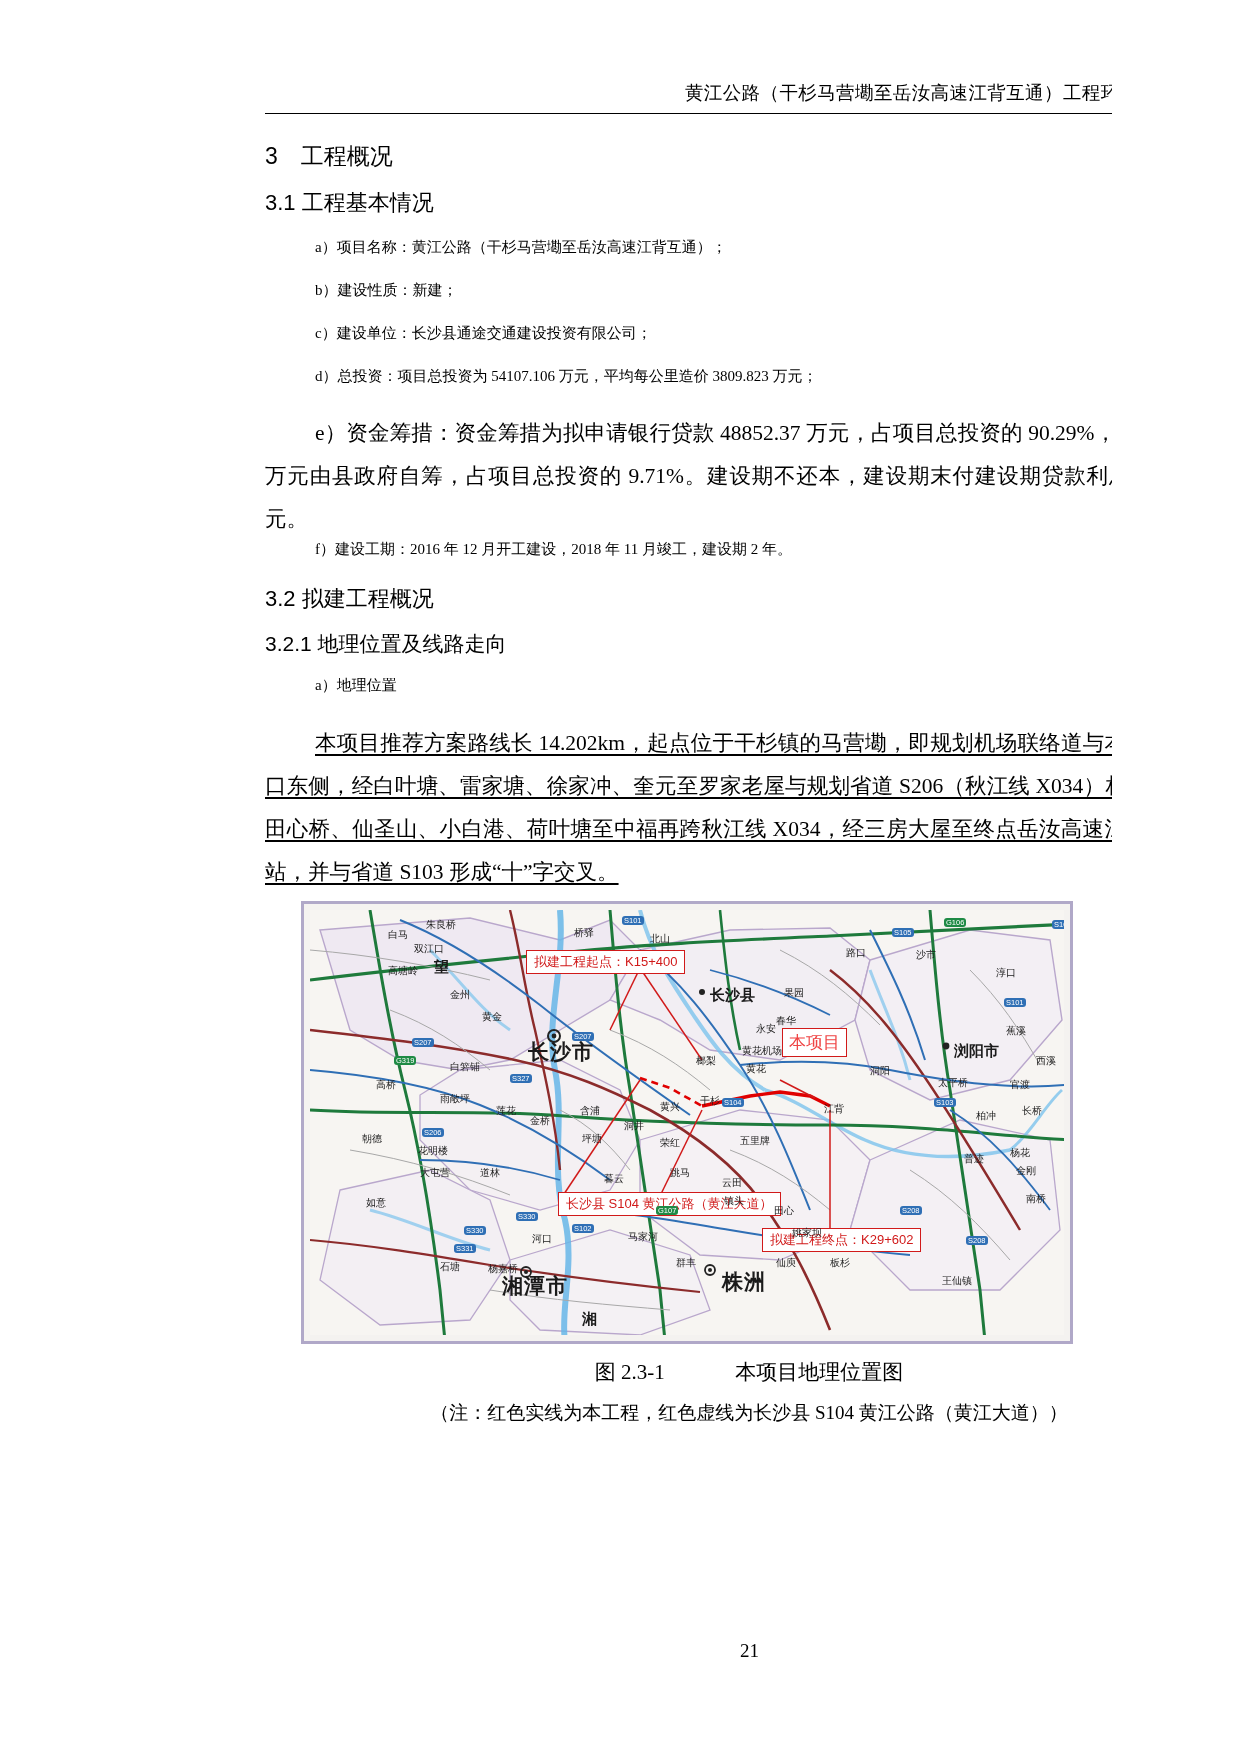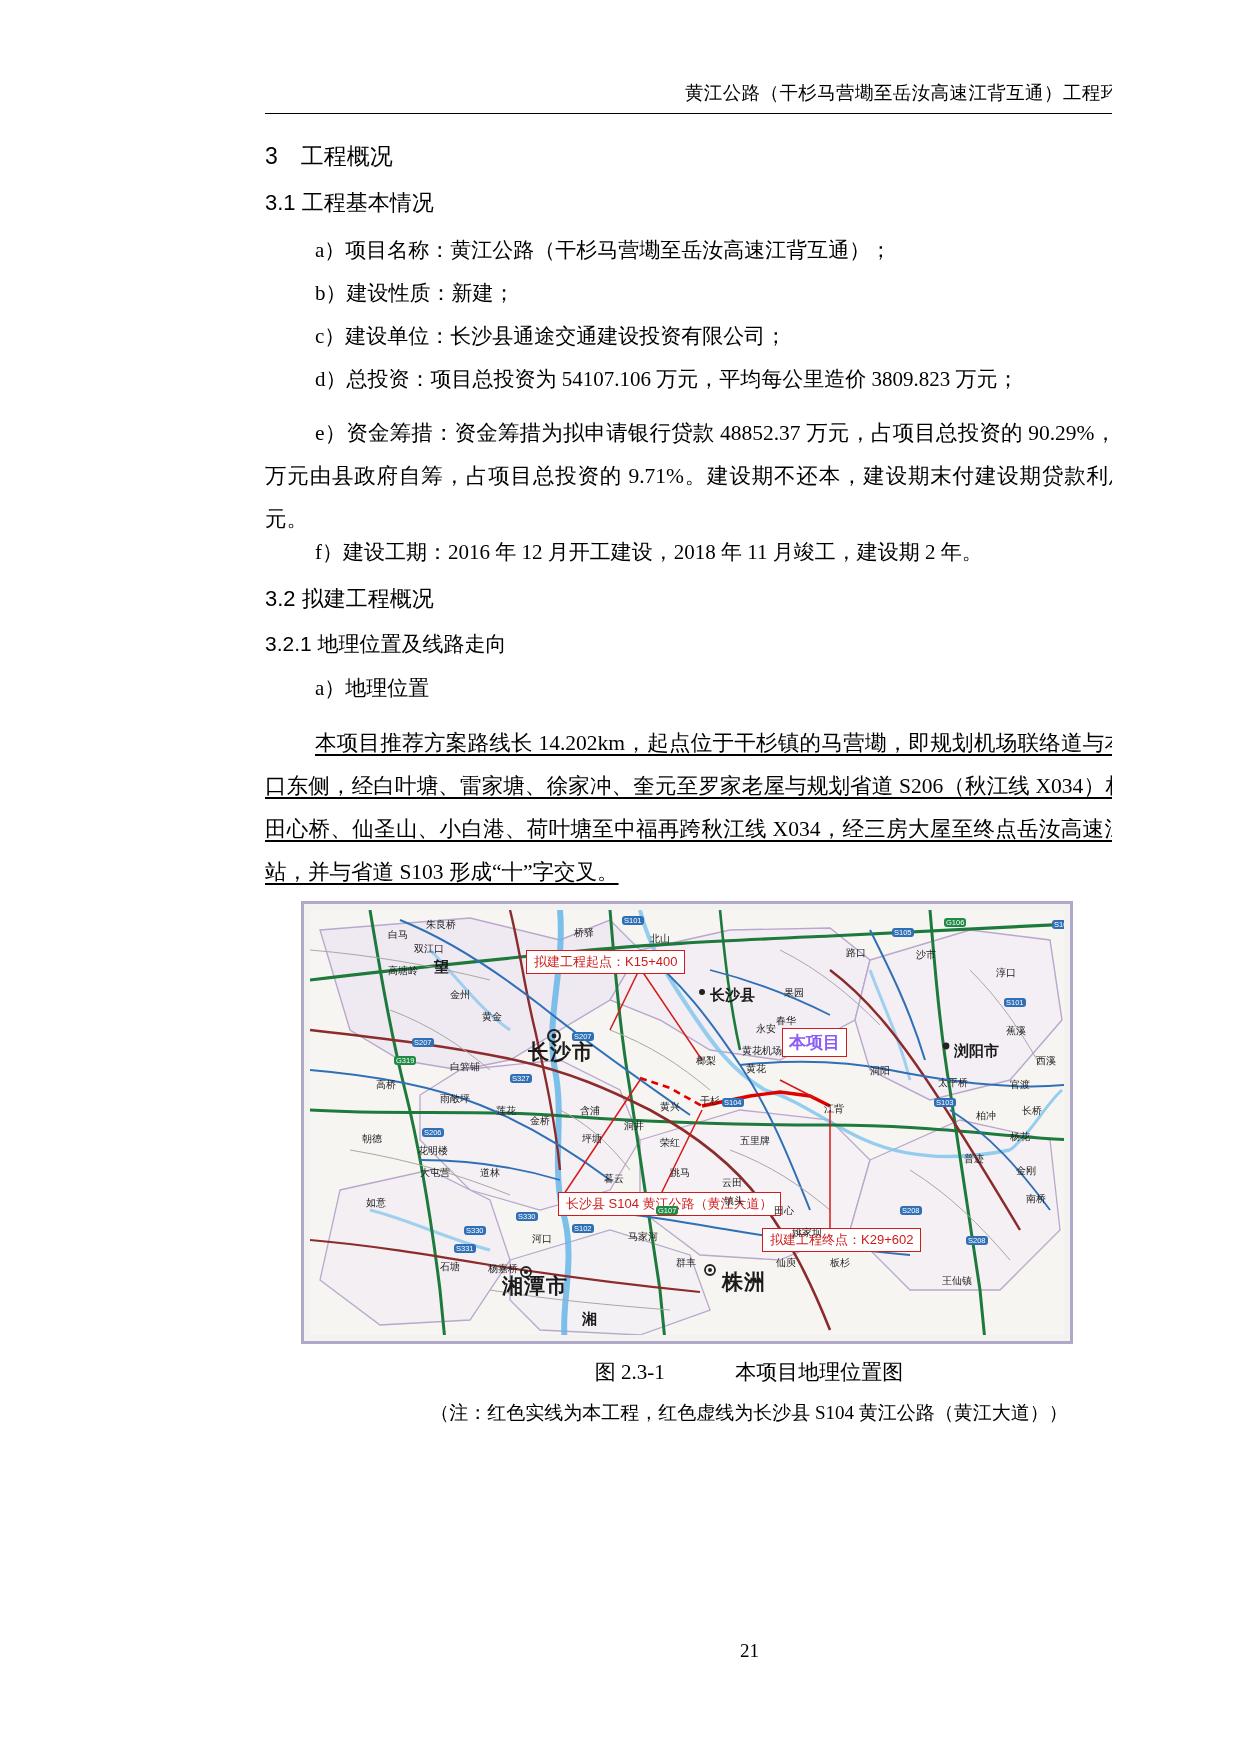--- a/index.html
+++ b/index.html
@@ -51,21 +51,21 @@
     font-size: 22px;
     font-weight: normal;
     font-family: "Liberation Sans", "DejaVu Sans", sans-serif;
   }
   .h3 {
     font-size: 21px;
     font-weight: normal;
     font-family: "Liberation Sans", "DejaVu Sans", sans-serif;
   }
   .para {
-    font-size: 21px;
+    font-size: 15px;
   }
   .ul-para {
     text-decoration: underline;
     text-underline-offset: 4px;
   }
   .justify-block {
     position: absolute;
     left: 136px;
     width: 970px;
     font-size: 21.5px;
@@ -106,24 +106,24 @@
     background: #ffffff;
     color: #d11a1a;
     font-family: "Liberation Sans", "DejaVu Sans", sans-serif;
     font-size: 13px;
     padding: 4px 7px;
     white-space: nowrap;
     line-height: 1.1;
   }
   .proj-label {
     position: absolute;
-    color: #8b5cf6;
+    color: #ef4444;
     font-family: "Liberation Sans", "DejaVu Sans", sans-serif;
     font-size: 17px;
-    font-weight: bold;
+    font-weight: normal;
     white-space: nowrap;
   }
   .road-shield {
     position: absolute;
     font-family: "Liberation Sans", "DejaVu Sans", sans-serif;
     font-size: 7.5px;
     color: #ffffff;
     background: #2f6fb5;
     border-radius: 3px;
     padding: 0px 2px;
@@ -290,21 +290,21 @@
       <div class="city-label city-sm" style="left:536px; top:36px;">路口</div>
       <div class="city-label city-sm" style="left:606px; top:38px;">沙市</div>
       <div class="city-label city-sm" style="left:686px; top:56px;">淳口</div>
 
       <div class="city-label city-sm" style="left:696px; top:114px;">蕉溪</div>
       <div class="city-label city-sm" style="left:628px; top:166px;">太平桥</div>
       <div class="city-label city-sm" style="left:700px; top:168px;">官渡</div>
       <div class="city-label city-sm" style="left:726px; top:144px;">西溪</div>
       <div class="city-label city-sm" style="left:712px; top:194px;">长桥</div>
       <div class="city-label city-sm" style="left:666px; top:199px;">柏冲</div>
-      <div class="city-label city-sm" style="left:700px; top:220px;">杨花</div>
+      <div class="city-label city-sm" style="left:700px; top:236px;">杨花</div>
       <div class="city-label city-sm" style="left:706px; top:254px;">金刚</div>
       <div class="city-label city-sm" style="left:716px; top:282px;">南桥</div>
       <div class="city-label city-sm" style="left:632px; top:364px;">王仙镇</div>
       <div class="city-label city-sm" style="left:520px; top:346px;">板杉</div>
       <div class="city-label city-sm" style="left:466px; top:346px;">仙庾</div>
       <div class="city-label city-sm" style="left:482px; top:316px;">姚家坝</div>
       <div class="city-label city-sm" style="left:318px; top:320px;">马家河</div>
       <div class="city-label city-sm" style="left:366px; top:346px;">群丰</div>
       <div class="city-label city-sm" style="left:222px; top:322px;">河口</div>
       <div class="city-label city-sm" style="left:178px; top:352px;">杨嘉桥</div>

